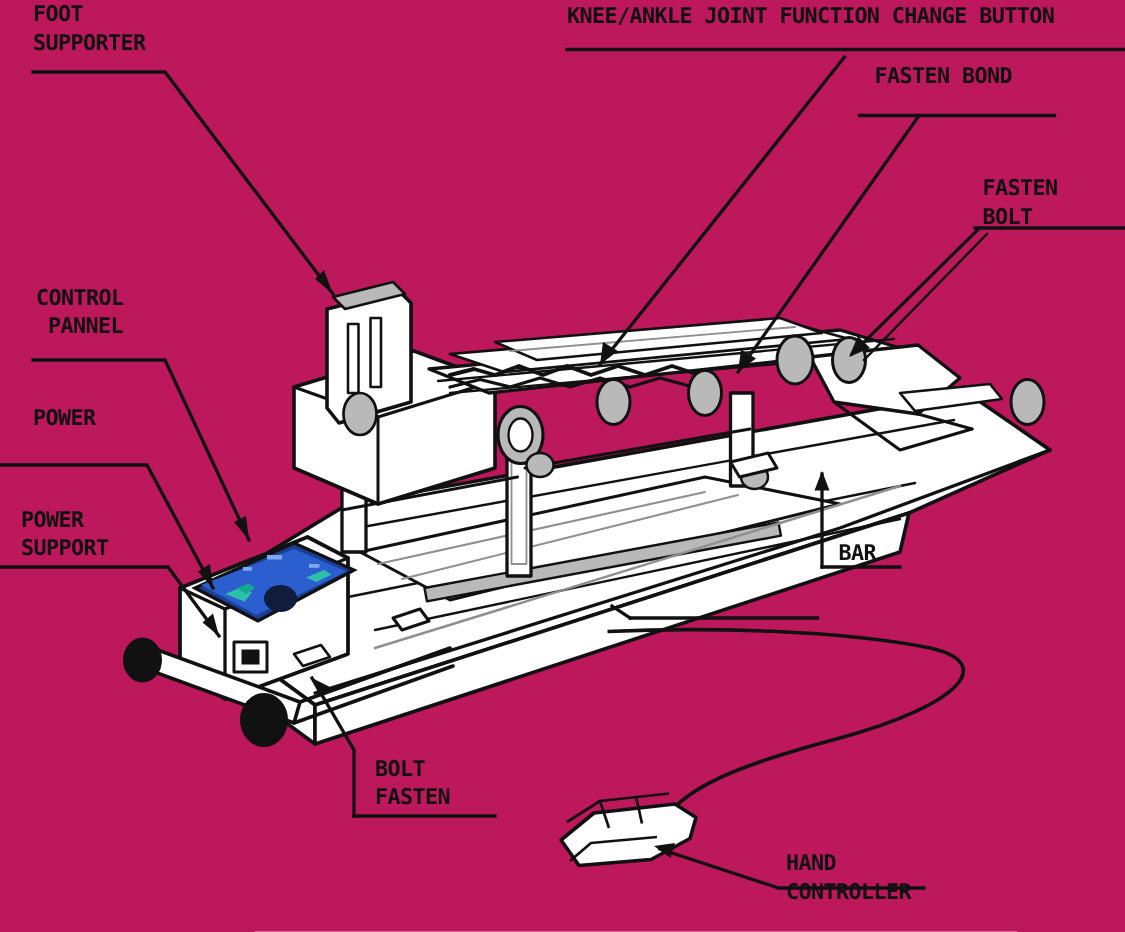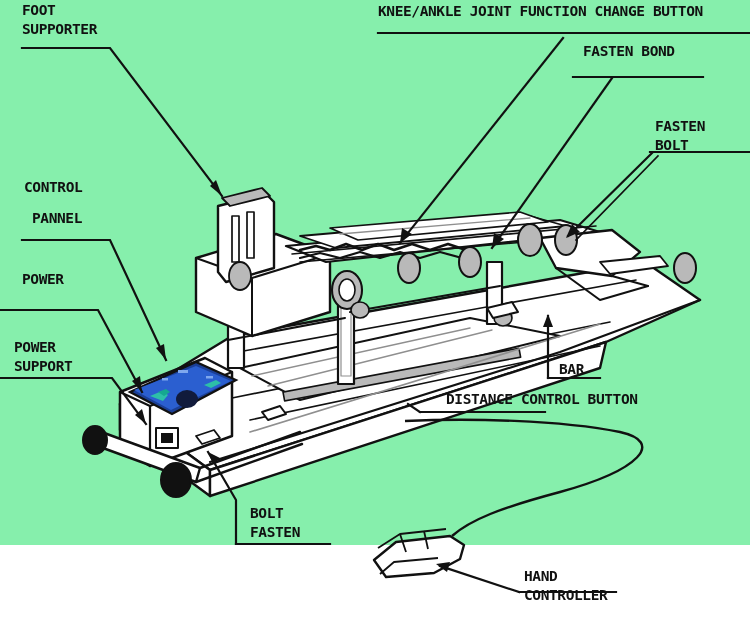--- a/index.html
+++ b/index.html
@@ -1,18 +1,18 @@
 <!DOCTYPE html>
 <html><head>
 <meta charset="utf-8">
 <style>
   html,body{margin:0;padding:0;background:#ffffff;}
   body{width:750px;height:621px;overflow:hidden;
        font-family:"DejaVu Sans Mono","Liberation Mono",monospace;}
-  #stage{position:relative;width:750px;height:545px;background:#86efac;}
+  #stage{position:relative;width:750px;height:621px;background:#be185d;}
   #art{position:absolute;left:0;top:0;width:750px;height:621px;}
   .lbl{position:absolute;font-family:"DejaVu Sans Mono","Liberation Mono",monospace;
        font-weight:bold;color:#111111;letter-spacing:-0.4px;line-height:17px;
        white-space:pre;font-size:14.5px;}
 </style>
 </head>
 <body>
 
 <div id="stage">
 
@@ -214,31 +214,30 @@
   <div class="lbl" style="left:22px;  top:2px;">FOOT</div>
   <div class="lbl" style="left:22px;  top:21px;">SUPPORTER</div>
 
   <div class="lbl" style="left:378px; top:3px;text-align:center;">KNEE/ANKLE JOINT FUNCTION CHANGE BUTTON</div>
 
   <div class="lbl" style="left:583px; top:43px;">FASTEN BOND</div>
 
   <div class="lbl" style="left:655px; top:118px;">FASTEN</div>
   <div class="lbl" style="left:655px; top:137px;">BOLT</div>
 
-  <div class="lbl" style="left:24px;  top:179px;">CONTROL</div>
+  <div class="lbl" style="left:24px;  top:191px;">CONTROL</div>
   <div class="lbl" style="left:32px;  top:210px;">PANNEL</div>
 
   <div class="lbl" style="left:22px;  top:271px;">POWER</div>
 
   <div class="lbl" style="left:14px;  top:339px;">POWER</div>
   <div class="lbl" style="left:14px;  top:358px;">SUPPORT</div>
 
   <div class="lbl" style="left:250px; top:505px;">BOLT</div>
   <div class="lbl" style="left:250px; top:524px;">FASTEN</div>
 
   <div class="lbl" style="left:559px; top:361px;">BAR</div>
 
-  <div class="lbl" style="left:446px; top:391px;">DISTANCE CONTROL BUTTON</div>
 
   <div class="lbl" style="left:524px; top:568px;">HAND</div>
   <div class="lbl" style="left:524px; top:587px;">CONTROLLER</div>
 
 </div>
 
 </body></html>

